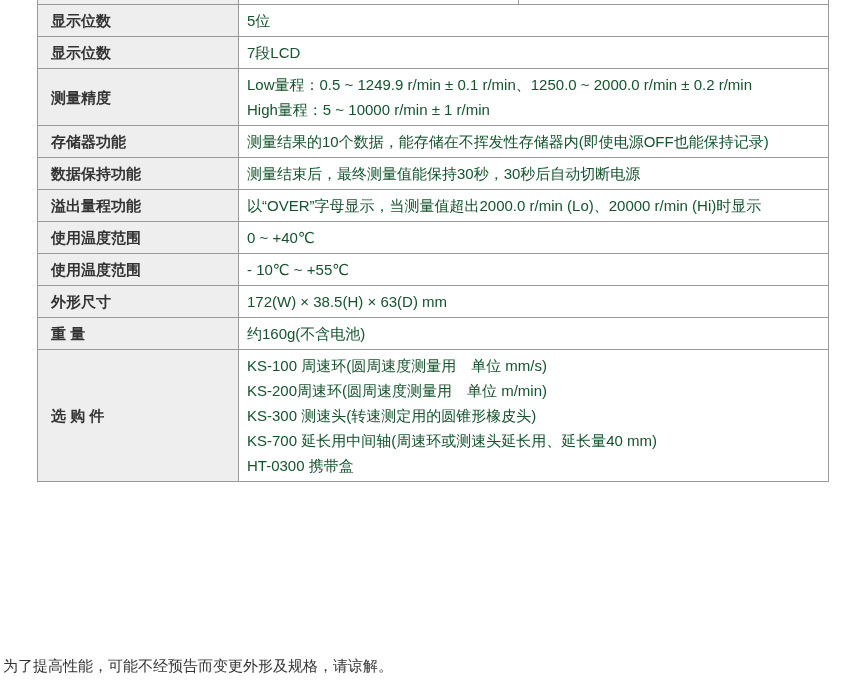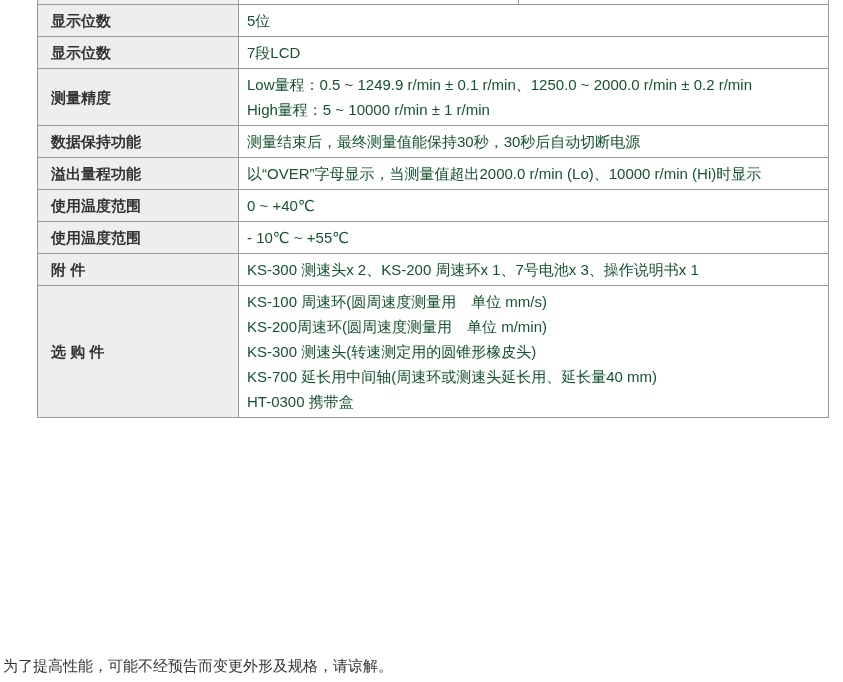--- a/index.html
+++ b/index.html
@@ -93,47 +93,59 @@
           </td>
         </tr>
         <tr>
           <th>测量精度</th>
           <td colspan="2">
             <span class="val-line">Low量程：0.5 ~ 1249.9 r/min ± 0.1 r/min、1250.0 ~ 2000.0 r/min ± 0.2 r/min</span>
             <span class="val-line">High量程：5 ~ 10000 r/min ± 1 r/min</span>
           </td>
         </tr>
         <tr>
+          <th>存储器功能</th>
+          <td colspan="2">
+            <span class="val-line">测量结果的10个数据，能存储在不挥发性存储器内(即使电源OFF也能保持记录)</span>
+          </td>
+        </tr>
+        <tr>
           <th>数据保持功能</th>
           <td colspan="2">
             <span class="val-line">测量结束后，最终测量值能保持30秒，30秒后自动切断电源</span>
           </td>
         </tr>
         <tr>
           <th>溢出量程功能</th>
           <td colspan="2">
-            <span class="val-line">以“OVER”字母显示，当测量值超出2000.0 r/min (Lo)、10000 r/min (Hi)时显示</span>
+            <span class="val-line">以“OVER”字母显示，当测量值超出2000.0 r/min (Lo)、20000 r/min (Hi)时显示</span>
           </td>
         </tr>
         <tr>
           <th>使用温度范围</th>
           <td colspan="2">
             <span class="val-line">0 ~ +40℃</span>
           </td>
         </tr>
         <tr>
           <th>使用温度范围</th>
           <td colspan="2">
             <span class="val-line"> - 10℃ ~ +55℃</span>
           </td>
         </tr>
         <tr>
-          <th>附 件</th>
+          <th>外形尺寸</th>
           <td colspan="2">
-            <span class="val-line">KS-300 测速头x 2、KS-200 周速环x 1、7号电池x 3、操作说明书x 1</span>
+            <span class="val-line">172(W) × 38.5(H) × 63(D) mm</span>
+          </td>
+        </tr>
+        <tr>
+          <th>重 量</th>
+          <td colspan="2">
+            <span class="val-line">约160g(不含电池)</span>
           </td>
         </tr>
         <tr>
           <th>选 购 件</th>
           <td colspan="2">
             <span class="val-line">KS-100 周速环(圆周速度测量用　单位 mm/s)</span>
             <span class="val-line">KS-200周速环(圆周速度测量用　单位 m/min)</span>
             <span class="val-line">KS-300 测速头(转速测定用的圆锥形橡皮头)</span>
             <span class="val-line">KS-700 延长用中间轴(周速环或测速头延长用、延长量40 mm)</span>
             <span class="val-line">HT-0300 携带盒</span>

